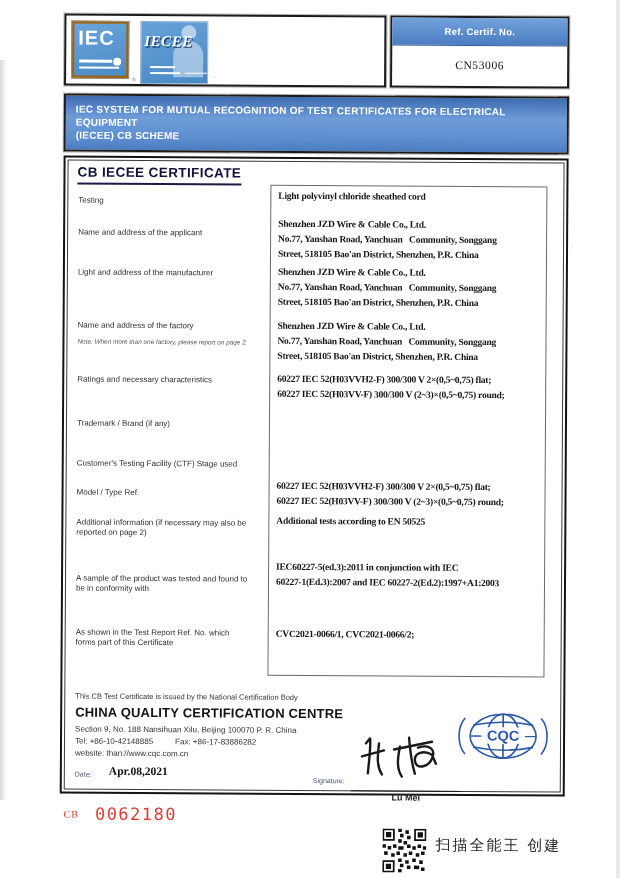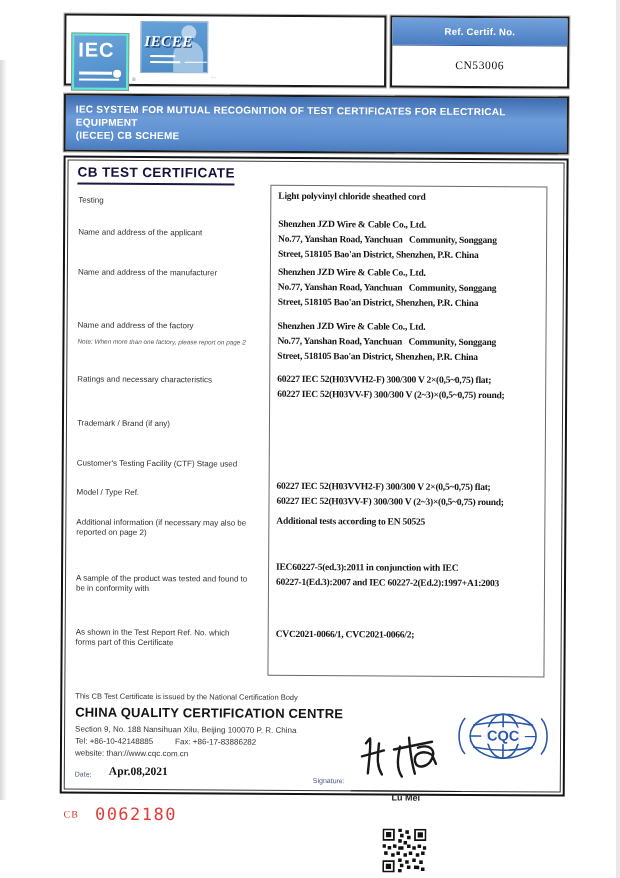--- a/index.html
+++ b/index.html
@@ -7,29 +7,29 @@
        font-family:"Liberation Sans", sans-serif;}
   .page{position:absolute;inset:0;background:#fff;}
   .page-edge-left{position:absolute;left:0;top:60px;width:7px;height:740px;
        background:linear-gradient(90deg,#d8d8d6,rgba(255,255,255,0));}
   .page-edge-right{position:absolute;right:0;top:0;width:4px;height:878px;background:#e9e9e7;}
   .scan{position:absolute;inset:0;transform:rotate(0.35deg);transform-origin:310px 420px;}
 
   
   .logos-box{position:absolute;left:62px;top:15px;width:322px;height:72px;box-sizing:border-box;
        border:2px solid #1b1b1b;background:#fff;box-shadow:0 0 0 1px #b9b9b9;}
-  .iec-badge{position:absolute;left:5px;top:17px;width:58px;height:58px;box-sizing:border-box;
-       border:1px solid #949494;background:#5eead4;padding:2px;}
+  .iec-badge{position:absolute;left:5px;top:5px;width:58px;height:58px;box-sizing:border-box;
+       border:1px solid #949494;background:#a16207;padding:2px;}
   .iec-blue{width:100%;height:100%;background:linear-gradient(165deg,#6aa4da,#4c8ac6);position:relative;}
   .iec-text{position:absolute;top:3px;left:4px;color:#fff;font-weight:bold;font-size:20px;letter-spacing:1px;}
   .iec-bar{position:absolute;left:5px;bottom:13px;width:33px;height:3.5px;background:#fff;}
   .iec-bar2{position:absolute;left:5px;bottom:7px;width:40px;height:2px;background:#fff;}
   .iec-dot{position:absolute;right:5px;bottom:10px;width:8px;height:8px;border-radius:50%;background:#fff;}
   .iec-r{position:absolute;left:66px;top:60px;font-size:5px;color:#777;}
-  .iecee-badge{position:absolute;left:74px;top:5px;width:68px;height:52px;box-sizing:border-box;
+  .iecee-badge{position:absolute;left:74px;top:5px;width:68px;height:63px;box-sizing:border-box;
        background:linear-gradient(165deg,#66a2d8,#4b89c5);border:1px solid #8fb0d2;overflow:hidden;}
   .iecee-fig-head{position:absolute;right:11px;top:3px;width:15px;height:15px;border-radius:50%;background:#c6dcf0;opacity:.85;}
   .iecee-fig-body{position:absolute;right:4px;top:19px;width:30px;height:36px;border-radius:14px 14px 0 0;background:#b3cfe9;opacity:.8;}
   .iecee-text{position:absolute;left:3px;top:11px;color:#fff;font-family:"Liberation Serif",serif;
        font-style:italic;font-weight:bold;font-size:15px;letter-spacing:.5px;text-shadow:1.5px 1.5px 0 #1d3f76;}
   .iecee-line1{position:absolute;left:9px;bottom:15px;width:25px;height:2.5px;background:#fff;}
   .iecee-line2{position:absolute;left:9px;bottom:9px;width:30px;height:2.5px;background:#fff;
        box-shadow:34px 0 0 -0.5px #fff;}
   .iecee-dots{position:absolute;left:145px;top:56px;font-size:6px;color:#888;}
 
@@ -111,25 +111,25 @@
       <div class="ref-header">Ref. Certif. No.</div>
       <div class="ref-value">CN53006</div>
     </div>
 
     <div class="banner">
       <div>IEC SYSTEM FOR MUTUAL RECOGNITION OF TEST CERTIFICATES FOR ELECTRICAL EQUIPMENT</div>
       <div>(IECEE) CB SCHEME</div>
     </div>
 
     <div class="main-box">
-      <div class="cert-title">CB TEST CERTIFICATE</div>
+      <div class="cert-title">CB IECEE CERTIFICATE</div>
 
       <div class="flabel" style="top:38px">Testing</div>
       <div class="flabel" style="top:70px">Name and address of the applicant</div>
-      <div class="flabel" style="top:110px">Name and address of the manufacturer</div>
+      <div class="flabel" style="top:110px">Light and address of the manufacturer</div>
       <div class="flabel" style="top:163px">Name and address of the factory</div>
       <div class="fnote" style="top:180px">Note: When more than one factory, please report on page 2</div>
       <div class="flabel" style="top:217px">Ratings and necessary characteristics</div>
       <div class="flabel" style="top:261px">Trademark / Brand (if any)</div>
       <div class="flabel" style="top:301px">Customer's Testing Facility (CTF) Stage used</div>
       <div class="flabel" style="top:330px">Model / Type Ref.</div>
       <div class="flabel" style="top:360px;width:180px">Additional information (if necessary may also be reported on page 2)</div>
       <div class="flabel" style="top:416px;width:178px">A sample of the product was tested and found to be in conformity with</div>
       <div class="flabel" style="top:470px;width:172px">As shown in the Test Report Ref. No. which forms part of this Certificate</div>
 
@@ -239,15 +239,16 @@
           <rect x="13" y="18" width="2" height="2"></rect>
           <rect x="17" y="17" width="2" height="2"></rect>
         <rect x="21" y="18" width="2" height="2"></rect>
           <rect x="10" y="20" width="2" height="2"></rect>
           <rect x="14" y="21" width="2" height="2"></rect>
         <rect x="18" y="21" width="3" height="2"></rect>
           <rect x="22" y="22" width="2" height="2"></rect>
           <rect x="9" y="23" width="2" height="2"></rect>
       </g>
     </svg>
+    <div class="wm-text">扫描全能王 创建</div>
 
   </div>
 </div>
 
 </body></html>

